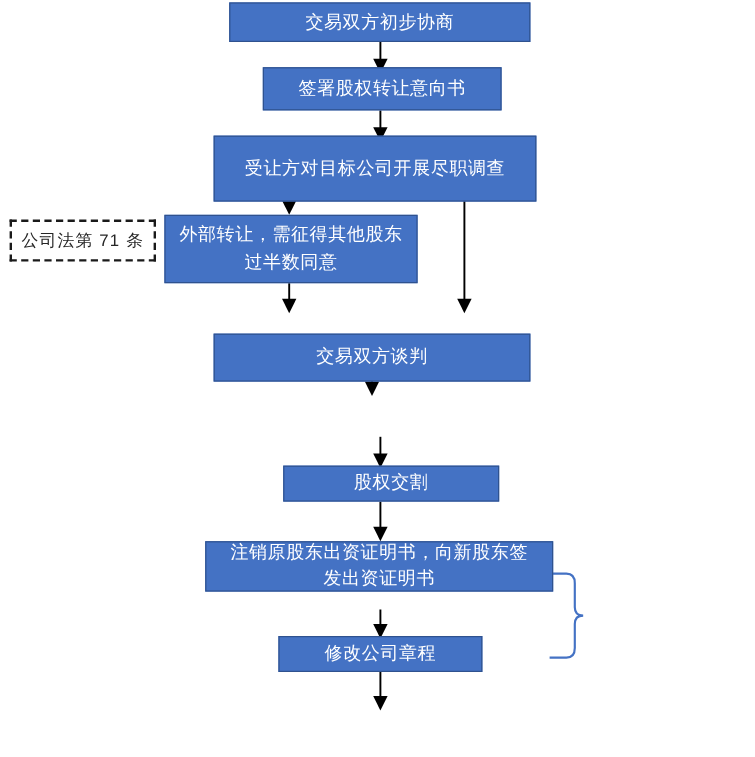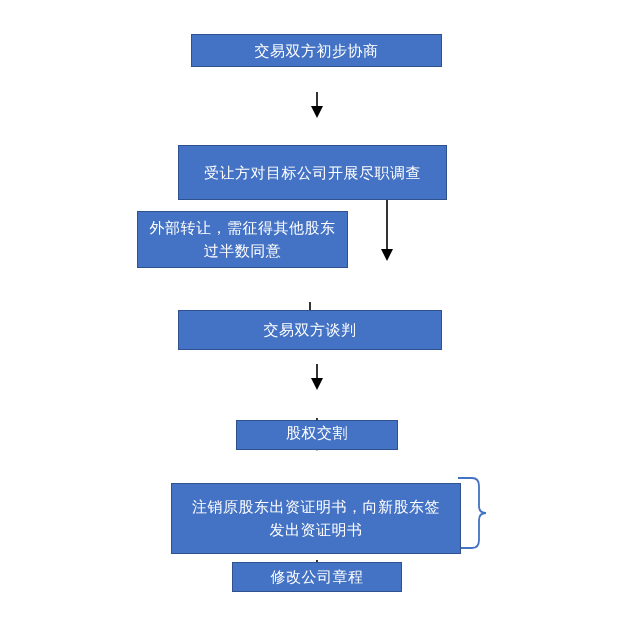--- a/index.html
+++ b/index.html
@@ -25,21 +25,20 @@
     color: #ffffff;
     display: flex;
     align-items: center;
     justify-content: center;
     text-align: center;
     font-size: 15px;
     line-height: 1.45;
     letter-spacing: 0.5px;
     padding: 2px 6px;
     white-space: pre-line;
-    margin-top: 32px;
   }
   .node.two-line {
     line-height: 1.5;
   }
   .note {
     position: absolute;
     box-sizing: border-box;
     background: #ffffff;
     border: 2px dashed #1a1a1a;
     color: #262626;
@@ -114,32 +113,34 @@
              L 31 36
              Q 31 43 38 43
              Q 31 43 31 50
              L 31 70
              Q 31 78 24 78
              L 10 78"></path>
   </svg>
 
   <div class="node" style="left:191px;top:2px;width:251px;height:33px;">交易双方初步协商</div>
 
+  <div class="node" style="left:219px;top:56px;width:199px;height:36px;">签署股权转让意向书</div>
 
   <div class="node" style="left:178px;top:113px;width:269px;height:55px;">受让方对目标公司开展尽职调查</div>
 
   <div class="node two-line" style="left:137px;top:179px;width:211px;height:57px;">外部转让，需征得其他股东
 过半数同意</div>
 
   <div class="node" style="left:178px;top:278px;width:264px;height:40px;">交易双方谈判</div>
 
 
-  <div class="node" style="left:236px;top:388px;width:162px;height:30px;font-family:Liberation Mono, monospace;">股权交割</div>
+  <div class="node" style="left:236px;top:388px;width:180px;height:30px;">股权交割</div>
 
-  <div class="node two-line" style="left:171px;top:451px;width:290px;height:71px;">注销原股东出资证明书，向新股东签
+  <div class="node two-line" style="left:171px;top:451px;width:290px;height:42px;">注销原股东出资证明书，向新股东签
 发出资证明书</div>
 
   <div class="node" style="left:232px;top:530px;width:170px;height:30px;">修改公司章程</div>
 
 
+  <div class="note" style="left:8px;top:183px;width:122px;height:35px;">公司法第 71 条</div>
 
 
 </div>
 
 </body></html>

